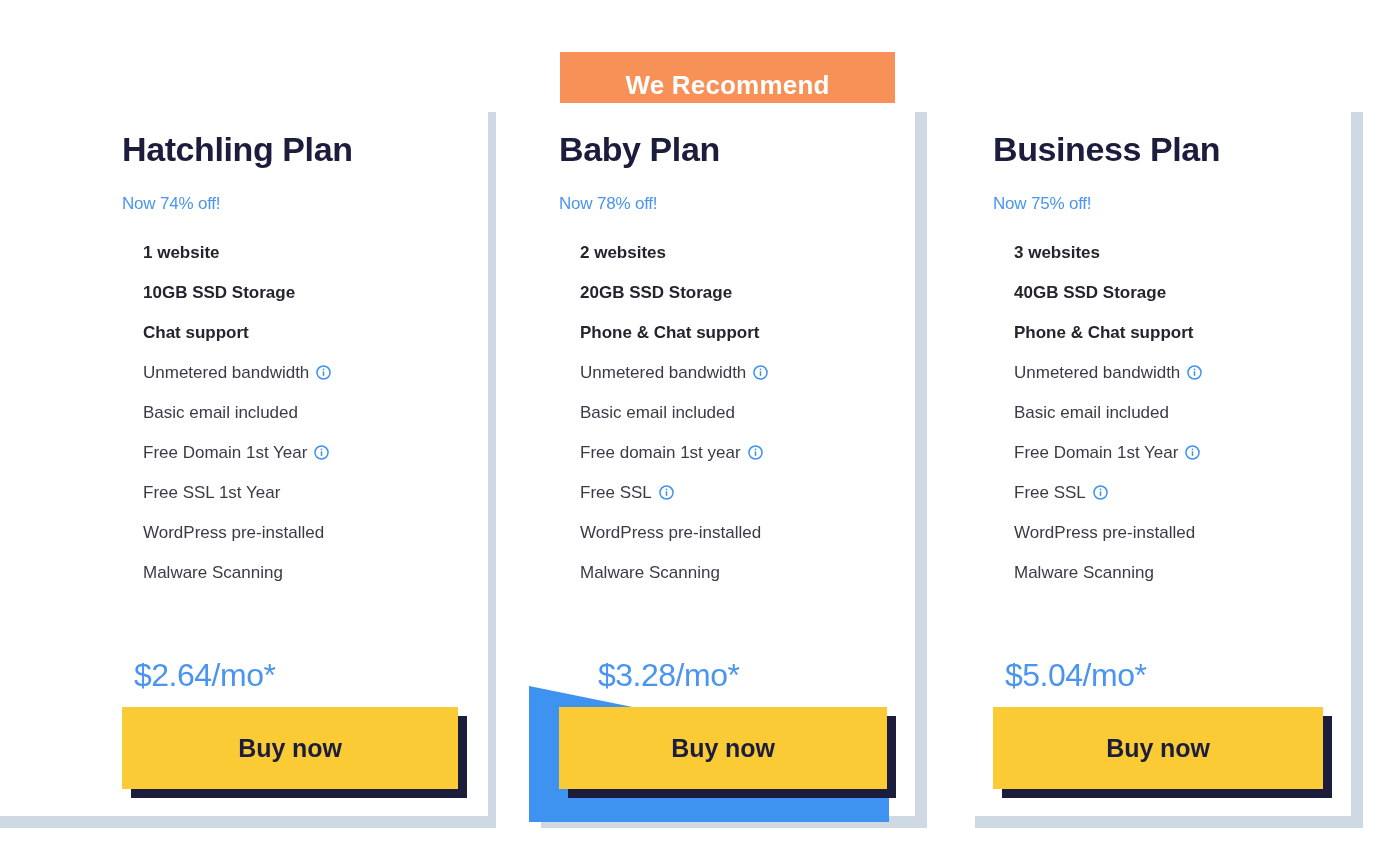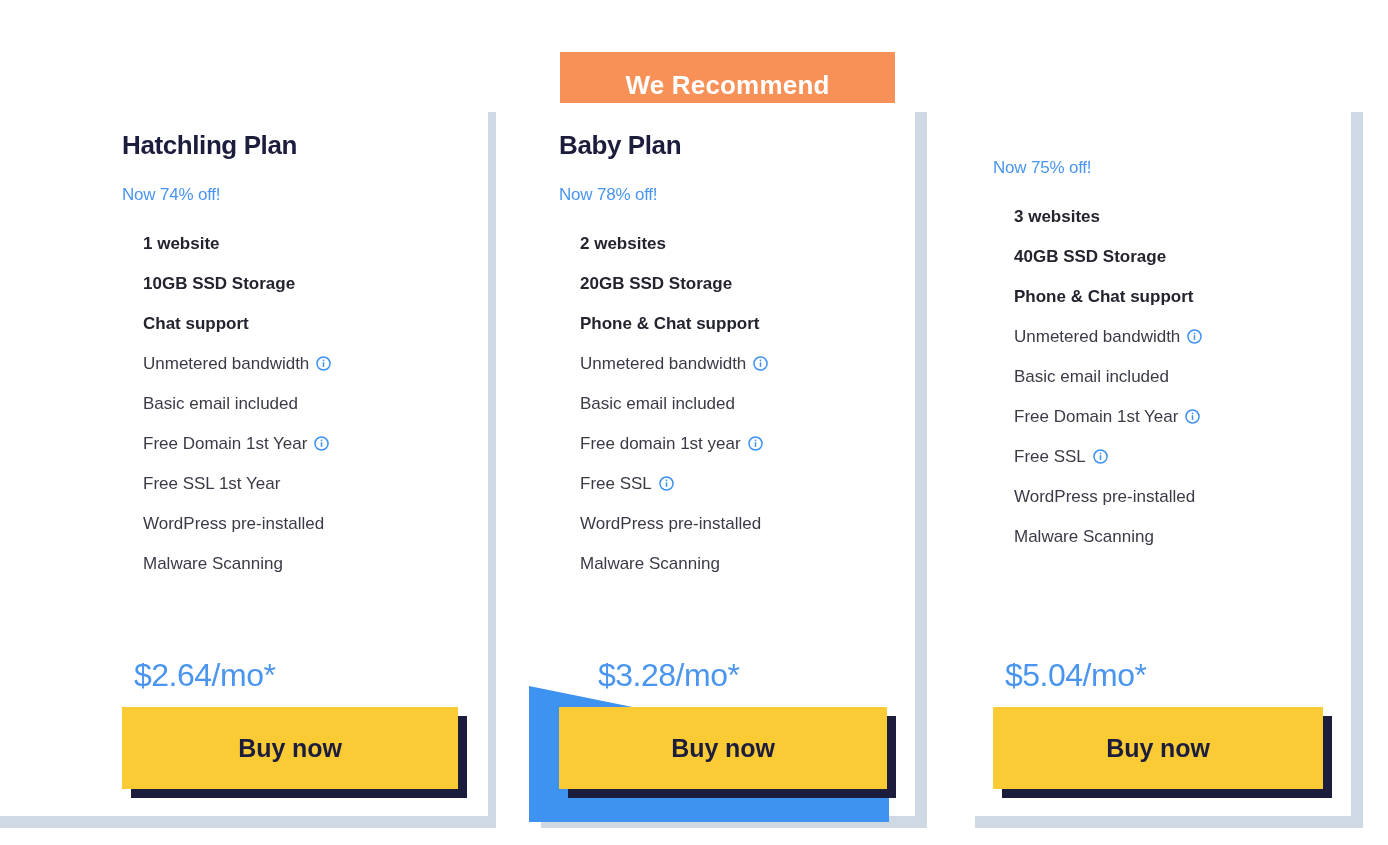--- a/index.html
+++ b/index.html
@@ -77,21 +77,21 @@
   
   .card-inner {
     position: absolute;
     z-index: 5;
   }
   .inner-1 { left: 122px; top: 132px; width: 360px; }
   .inner-2 { left: 559px; top: 132px; width: 352px; }
   .inner-3 { left: 993px; top: 132px; width: 352px; }
 
   .plan-name {
-    font-size: 26px;
+    font-size: 34px;
     font-weight: bold;
     color: #1c1c3c;
     letter-spacing: -0.4px;
     line-height: 1.05;
     margin: 0;
     white-space: nowrap;
   }
   .plan-discount {
     font-size: 17px;
     color: #4a95ef;
@@ -312,20 +312,21 @@
         </li>
     </ul>
   </div>
   <p class="price price-2">$3.28/mo*</p>
   <div class="buy-wrap buy-wrap-2">
     <div class="buy-shadow"></div>
     <button class="buy-button">Buy now</button>
   </div>
 
   <div class="card-inner inner-3">
+    <h2 class="plan-name">Business Plan</h2>
     <p class="plan-discount">Now 75% off!</p>
     <ul class="feature-list">
       <li class="feature-item bold">
           <span>3 websites</span>
         </li>
       <li class="feature-item bold">
           <span>40GB SSD Storage</span>
         </li>
       <li class="feature-item bold">
           <span>Phone &amp; Chat support</span>

